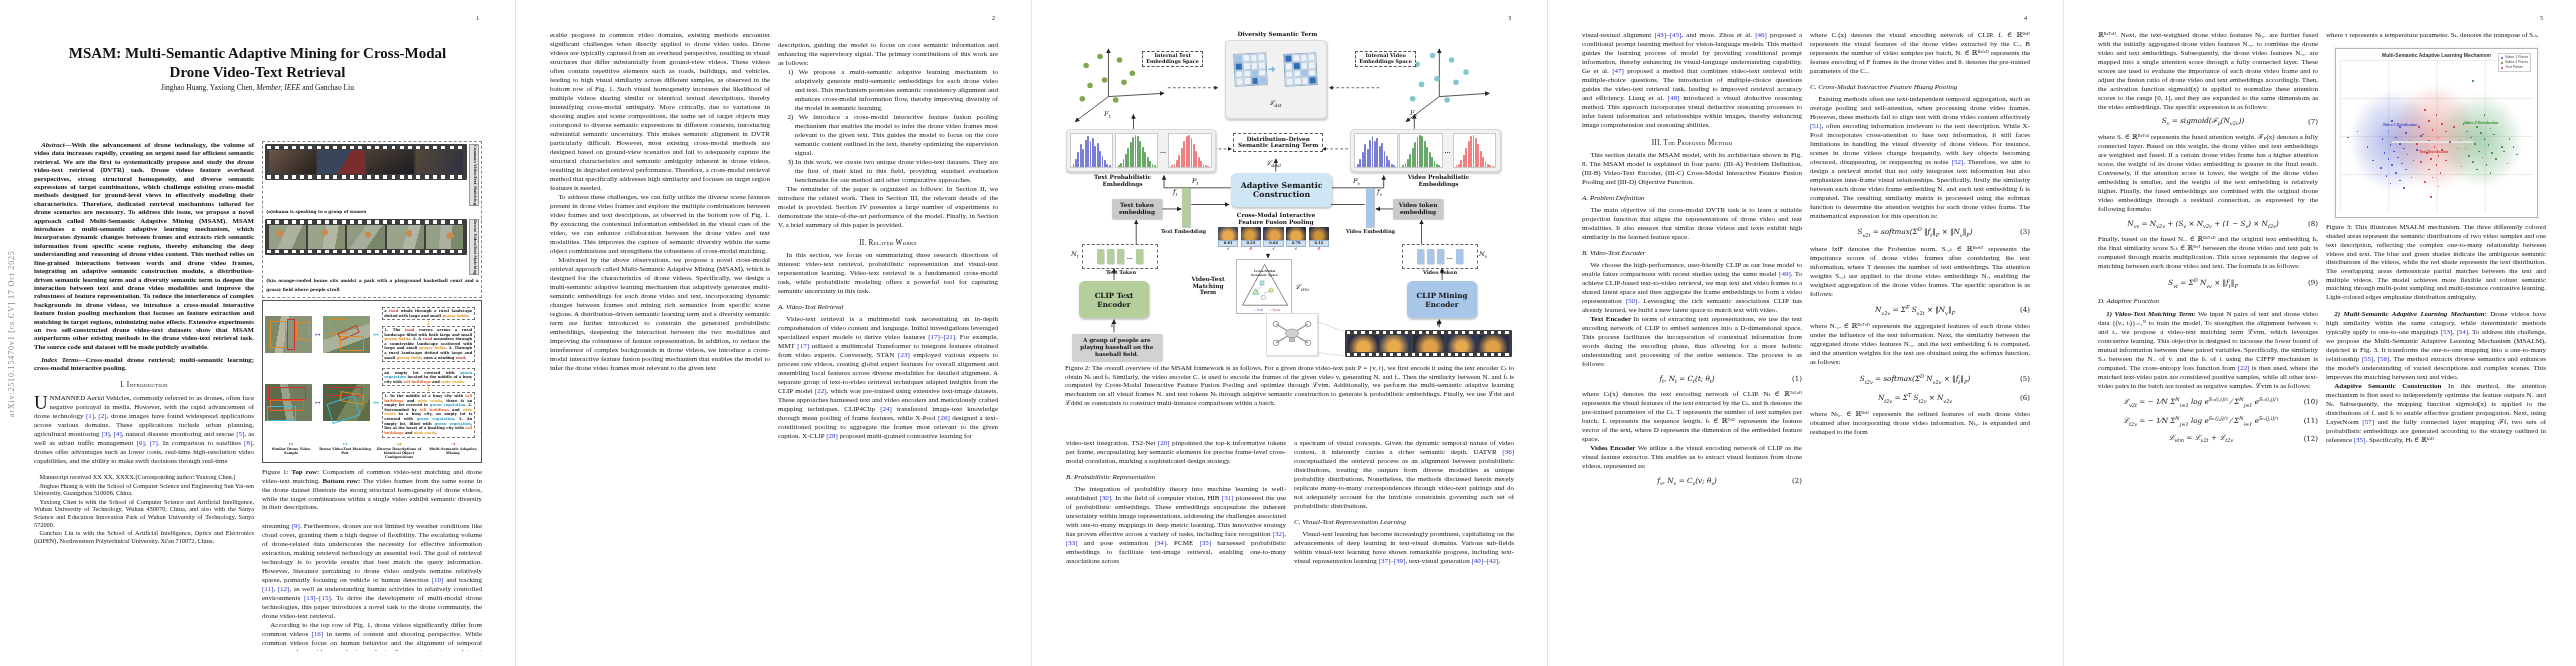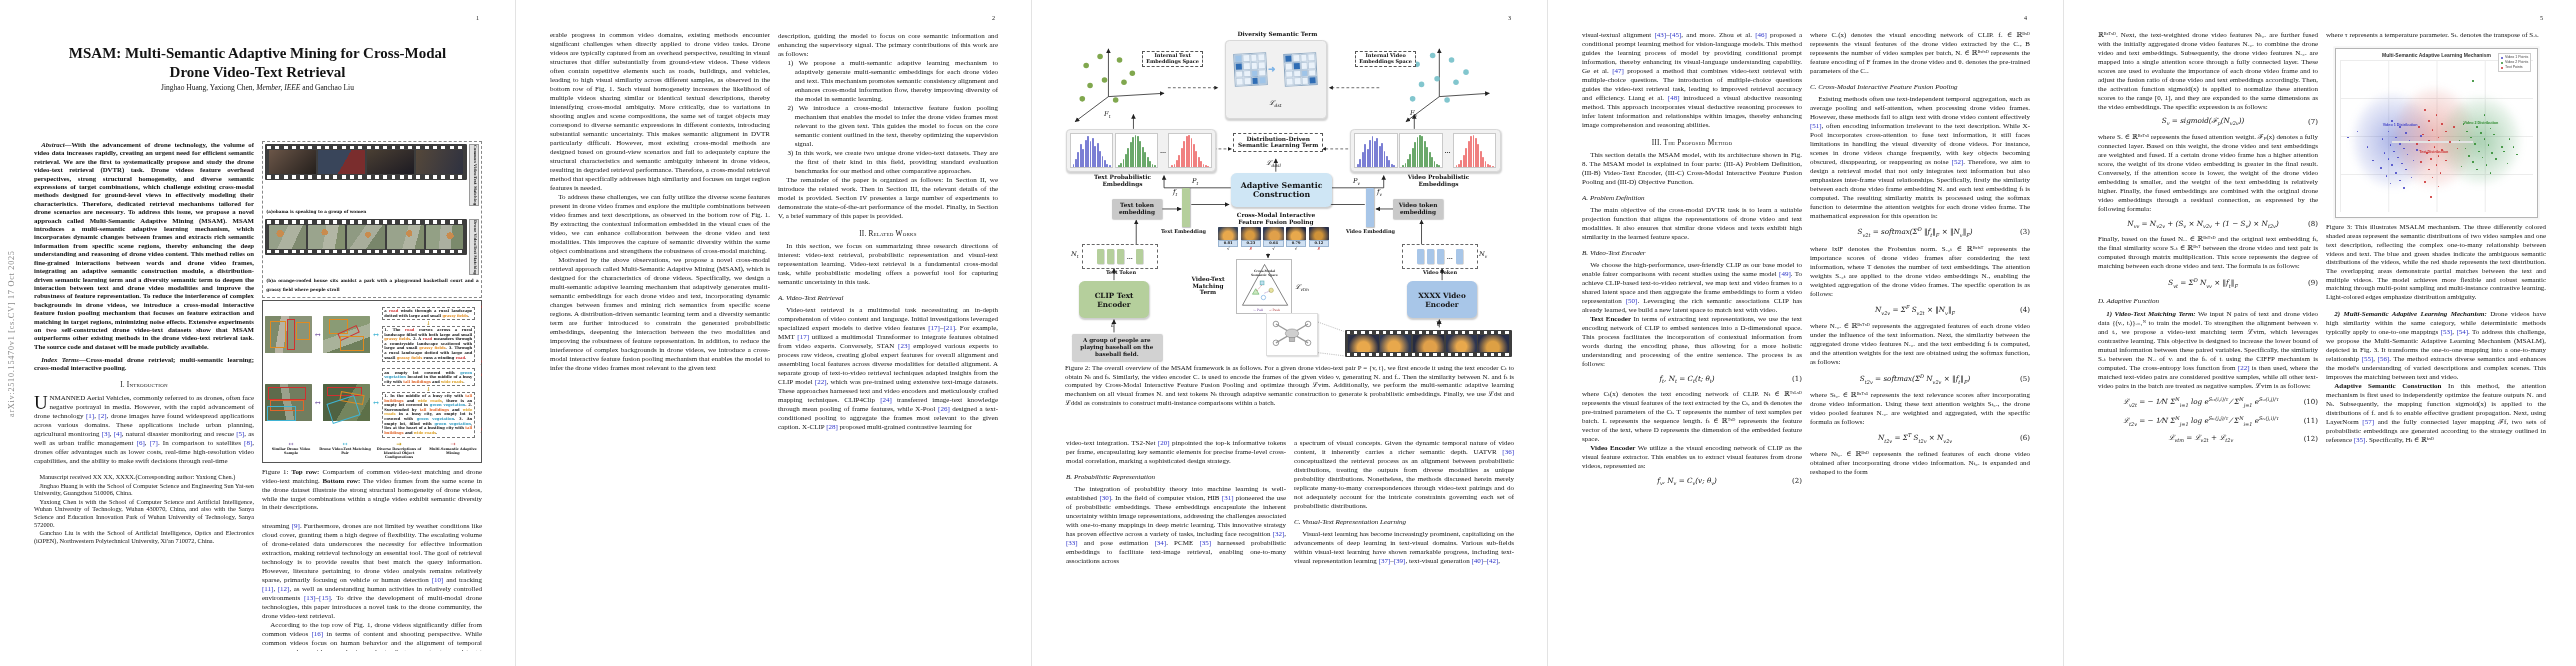--- a/index.html
+++ b/index.html
@@ -223,21 +223,21 @@
   </div>
 </div>
 
 <div class="page">
   <div class="pageno">2</div>
   <div class="col" style="left:34px;top:31px;height:620px">
     <p class="para nind ac">erable progress in common video domains, existing methods encounter significant challenges when directly applied to drone video tasks. Drone videos are typically captured from an overhead perspective, resulting in visual structures that differ substantially from ground-view videos. These videos often contain repetitive elements such as roads, buildings, and vehicles, leading to high visual similarity across different samples, as observed in the bottom row of Fig. 1. Such visual homogeneity increases the likelihood of multiple videos sharing similar or identical textual descriptions, thereby intensifying cross-modal ambiguity. More critically, due to variations in shooting angles and scene compositions, the same set of target objects may correspond to diverse semantic expressions in different contexts, introducing substantial semantic uncertainty. This makes semantic alignment in DVTR particularly difficult. However, most existing cross-modal methods are designed based on ground-view scenarios and fail to adequately capture the structural characteristics and semantic ambiguity inherent in drone videos, resulting in degraded retrieval performance. Therefore, a cross-modal retrieval method that specifically addresses high similarity and focuses on target region features is needed.</p>
     <p class="para ac">To address these challenges, we can fully utilize the diverse scene features present in drone video frames and explore the multiple combinations between video frames and text descriptions, as observed in the bottom row of Fig. 1. By extracting the contextual information embedded in the visual cues of the video, we can enhance collaboration between the drone video and text modalities. This improves the capture of semantic diversity within the same object combinations and strengthens the robustness of cross-modal matching.</p>
     <p class="para ac">Motivated by the above observations, we propose a novel cross-modal retrieval approach called Multi-Semantic Adaptive Mining (MSAM), which is designed for the characteristics of drone videos. Specifically, we design a multi-semantic adaptive learning mechanism that adaptively generates multi-semantic embeddings for each drone video and text, incorporating dynamic changes between frames and mining rich semantics from specific scene regions. A distribution-driven semantic learning term and a diversity semantic term are further introduced to constrain the generated probabilistic embeddings, deepening the interaction between the two modalities and improving the robustness of feature representation. In addition, to reduce the interference of complex backgrounds in drone videos, we introduce a cross-modal interactive feature fusion pooling mechanism that enables the model to infer the drone video frames most relevant to the given text</p>
   </div>
-  <div class="col" style="left:262px;top:32px;height:620px">
+  <div class="col" style="left:262px;top:41px;height:620px">
     <p class="para nind ac">description, guiding the model to focus on core semantic information and enhancing the supervisory signal. The primary contributions of this work are as follows:</p>
     <p class="para li ac">1) We propose a multi-semantic adaptive learning mechanism to adaptively generate multi-semantic embeddings for each drone video and text. This mechanism promotes semantic consistency alignment and enhances cross-modal information flow, thereby improving diversity of the model in semantic learning.</p>
     <p class="para li ac">2) We introduce a cross-modal interactive feature fusion pooling mechanism that enables the model to infer the drone video frames most relevant to the given text. This guides the model to focus on the core semantic content outlined in the text, thereby optimizing the supervision signal.</p>
     <p class="para li ac">3) In this work, we create two unique drone video-text datasets. They are the first of their kind in this field, providing standard evaluation benchmarks for our method and other comparative approaches.</p>
     <p class="para ac">The remainder of the paper is organized as follows: In Section II, we introduce the related work. Then in Section III, the relevant details of the model is provided. Section IV presentes a large number of experiments to demonstrate the state-of-the-art performance of the model. Finally, in Section V, a brief summary of this paper is provided.</p>
     <h3 class="sech">II. Related Works</h3>
     <p class="para ac">In this section, we focus on summarizing three research directions of interest: video-text retrieval, probabilistic representation and visual-text representation learning. Video-text retrieval is a fundamental cross-modal task, while probabilistic modeling offers a powerful tool for capturing semantic uncertainty in this task.</p>
     <h4 class="subh">A. Video-Text Retrieval</h4>
     <p class="para ac">Video-text retrieval is a multimodal task necessitating an in-depth comprehension of video content and language. Initial investigations leveraged specialized expert models to derive video features <span class="cite">[17]</span>–<span class="cite">[21]</span>. For example, MMT <span class="cite">[17]</span> utilized a multimodal Transformer to integrate features obtained from video experts. Conversely, STAN <span class="cite">[23]</span> employed various experts to process raw videos, creating global expert features for overall alignment and assembling local features across diverse modalities for detailed alignment. A separate group of text-to-video retrieval techniques adapted insights from the CLIP model <span class="cite">[22]</span>, which was pre-trained using extensive text-image datasets. These approaches harnessed text and video encoders and meticulously crafted mapping techniques. CLIP4Clip <span class="cite">[24]</span> transferred image-text knowledge through mean pooling of frame features, while X-Pool <span class="cite">[26]</span> designed a text-conditioned pooling to aggregate the frames most relevant to the given caption. X-CLIP <span class="cite">[28]</span> proposed multi-grained contrastive learning for</p>
   </div>
@@ -519,21 +519,21 @@
       <span class="dots3">…</span>
       <span class="tok" style="background:#a8c6e8"></span>
     </div>
     <div class="abs mathlab" style="left:429px;top:219px"><span>N</span><sub>v</sub></div>
     <div class="abs f2small" style="left:368px;top:239px;width:44px">Video  Token</div>
 
     <div class="abs encoder" style="left:29px;top:250px;width:70px;height:37px;background:#b5cf9c">CLIP Text Encoder</div>
     <div class="abs mathlab" style="left:61px;top:290px">t</div>
     <div class="abs quote" style="left:22px;top:303px;width:83px;height:23px">A group of people are playing baseball on the baseball field.</div>
 
-    <div class="abs encoder" style="left:357px;top:250px;width:70px;height:37px;background:#a8c6e8">XXXX Video Encoder</div>
+    <div class="abs encoder" style="left:357px;top:250px;width:70px;height:37px;background:#a8c6e8">CLIP Mining Encoder</div>
     <div class="abs mathlab" style="left:386px;top:289px">V</div>
     <div class="abs filmstrip" style="left:295px;top:299px;width:167px;height:27px">
       <div style="position:absolute;top:1.1px;left:1.7px;right:1.7px;height:2.8px;background:repeating-linear-gradient(90deg,#fff 0 3.3px,#3d3d3d 3.3px 7.2px)"></div>
       <div style="position:absolute;bottom:1.1px;left:1.7px;right:1.7px;height:2.8px;background:repeating-linear-gradient(90deg,#fff 0 3.3px,#3d3d3d 3.3px 7.2px)"></div>
       <div style="position:absolute;top:5px;bottom:5px;left:2.8px;right:2.8px;display:flex;gap:1.7px">
         <span style="flex:1;background:radial-gradient(circle at 50% 75%,#e8a84c 0 30%,#2a2f45 75%)"></span>
         <span style="flex:1;background:radial-gradient(circle at 45% 70%,#e8a84c 0 28%,#303a55 75%)"></span>
         <span style="flex:1;background:radial-gradient(circle at 55% 72%,#e0a04a 0 30%,#262b40 75%)"></span>
         <span style="flex:1;background:radial-gradient(circle at 50% 68%,#e8a84c 0 26%,#2d3550 75%)"></span>
         <span style="flex:1;background:radial-gradient(circle at 48% 74%,#dda044 0 30%,#282e48 75%)"></span>
@@ -632,37 +632,36 @@
       </div>
     <p class="para nind ac">where Cₜ(x) denotes the text encoding network of CLIP. Nₜ ∈ ℝᵀˣᴸˣᴰ represents the visual features of the text extracted by the Cₜ, and θₜ denotes the pre-trained parameters of the Cₜ. T represents the number of text samples per batch. L represents the sequence length. fₜ ∈ ℝᵀˣᴰ represents the feature vector of the text, where D represents the dimension of the embedded feature space.</p>
     <p class="para ac"><b>Video Encoder</b><span> We utilize a the visual encoding network of CLIP as the visual feature extractor. This enables us to extract visual features from drone videos, represented as:</span></p>
     <div class="eqrow">
         <span class="eq"><span>f</span><sub>v</sub><span>, N</span><sub>v</sub><span> = C</span><sub>v</sub><span>(v; θ</span><sub>v</sub><span>)</span></span>
         <span class="eqno">(2)</span>
       </div>
   </div>
   <div class="col" style="left:262px;top:31px;height:620px">
     <p class="para nind ac">where Cᵥ(x) denotes the visual encoding network of CLIP. fᵥ ∈ ℝᴮˣᴰ represents the visual features of the drone video extracted by the Cᵥ, B represents the number of video samples per batch, Nᵥ ∈ ℝᴮˣᶠˣᴰ represents the feature encoding of F frames in the drone video and θᵥ denotes the pre-trained parameters of the Cᵥ.</p>
-    <h4 class="subh">C. Cross-Modal Interactive Feature Fusion Pooling</h4>
+    <h4 class="subh">C. Cross-Modal Interactive Feature Huang Pooling</h4>
     <p class="para ac">Existing methods often use text-independent temporal aggregation, such as average pooling and self-attention, when processing drone video frames. However, these methods fail to align text with drone video content effectively <span class="cite">[51]</span>, often encoding information irrelevant to the text description. While X-Pool incorporates cross-attention to fuse text information, it still faces limitations in handling the visual diversity of drone videos. For instance, scenes in drone videos change frequently, with key objects becoming obscured, disappearing, or reappearing as noise <span class="cite">[52]</span>. Therefore, we aim to design a retrieval model that not only integrates text information but also emphasizes inter-frame visual relationships. Specifically, firstly the similarity between each drone video frame embedding Nᵥ and each text embedding fₜ is computed. The resulting similarity matrix is processed using the softmax function to determine the attention weights for each drone video frame. The mathematical expression for this operation is:</p>
     <div class="eqrow">
         <span class="eq"><span>S</span><sub>v2t</sub><span> = softmax(</span><span>Σ</span><sup>D</sup><span> ‖f</span><sub>t</sub><span>‖</span><sub>F</sub><span> × ‖N</span><sub>v</sub><span>‖</span><sub>F</sub><span>)</span></span>
         <span class="eqno">(3)</span>
       </div>
     <p class="para nind ac">where ‖x‖F denotes the Frobenius norm. Sᵥ₂ₜ ∈ ℝᴮˣᶠˣᵀ represents the importance scores of drone video frames after considering the text information, where T denotes the number of text embeddings. The attention weights Sᵥ₂ₜ are applied to the drone video embeddings Nᵥ, enabling the weighted aggregation of the drone video frames. The specific operation is as follows:</p>
     <div class="eqrow">
         <span class="eq"><span>N</span><sub>v2v</sub><span> = </span><span>Σ</span><sup>F</sup><span> S</span><sub>v2t</sub><span> × ‖N</span><sub>v</sub><span>‖</span><sub>F</sub></span>
         <span class="eqno">(4)</span>
       </div>
     <p class="para nind ac">where Nᵥ₂ᵥ ∈ ℝᴮˣᵀˣᴰ represents the aggregated features of each drone video under the influence of the text information. Next, the similarity between the aggregated drone video features Nᵥ₂ᵥ and the text embedding fₜ is computed, and the attention weights for the text are obtained using the softmax function, as follows:</p>
     <div class="eqrow">
         <span class="eq"><span>S</span><sub>t2v</sub><span> = softmax(</span><span>Σ</span><sup>D</sup><span> N</span><sub>v2v</sub><span> × ‖f</span><sub>t</sub><span>‖</span><sub>F</sub><span>)</span></span>
         <span class="eqno">(5)</span>
       </div>
-    <p class="para nind ac">where Sₜ₂ᵥ ∈ ℝᴮˣᵀˣ¹ represents the text relevance scores after incorporating drone video information. Using these text attention weights Sₜ₂ᵥ, the drone video pooled features Nᵥ₂ᵥ are weighted and aggregated, with the specific formula as follows:</p>
     <div class="eqrow">
         <span class="eq"><span>N</span><sub>t2v</sub><span> = </span><span>Σ</span><sup>T</sup><span> S</span><sub>t2v</sub><span> × N</span><sub>v2v</sub></span>
         <span class="eqno">(6)</span>
       </div>
     <p class="para nind ac">where Nₜ₂ᵥ ∈ ℝᴮˣᴰ represents the refined features of each drone video obtained after incorporating drone video information. Nₜ₂ᵥ is expanded and reshaped to the form</p>
   </div>
 </div>
 
 <div class="page">
   <div class="pageno">5</div>

